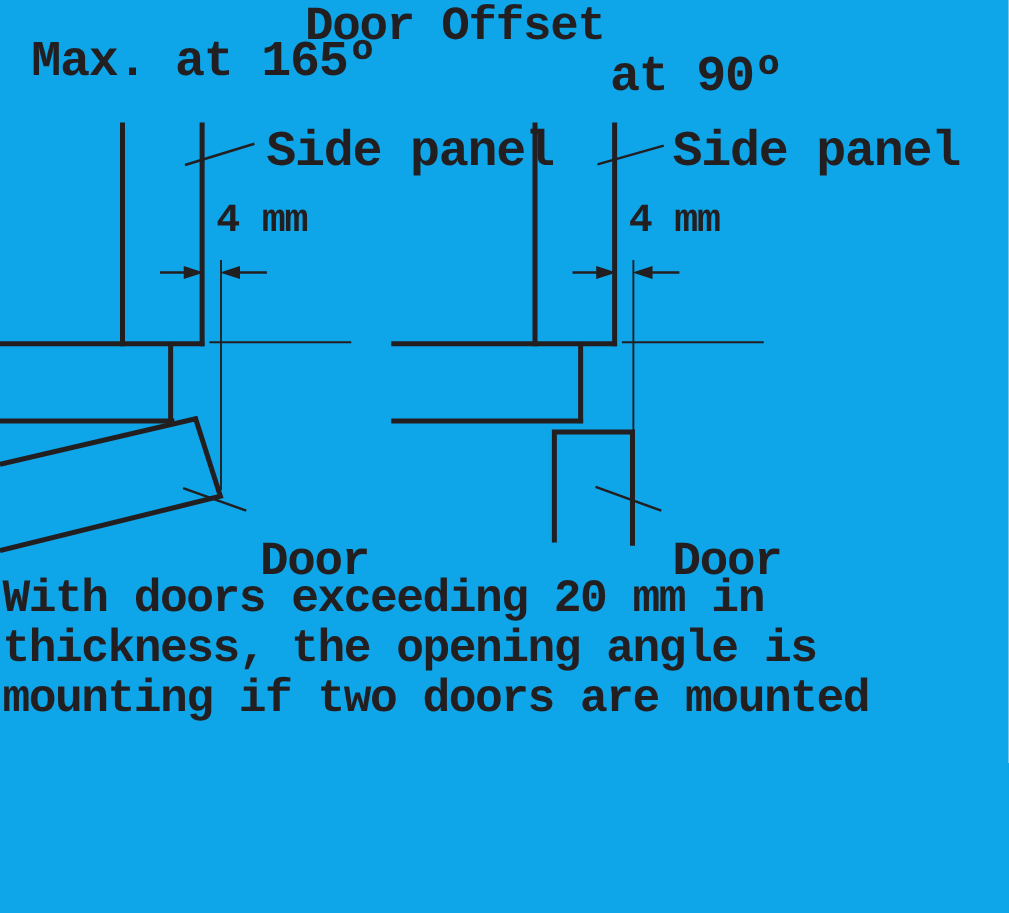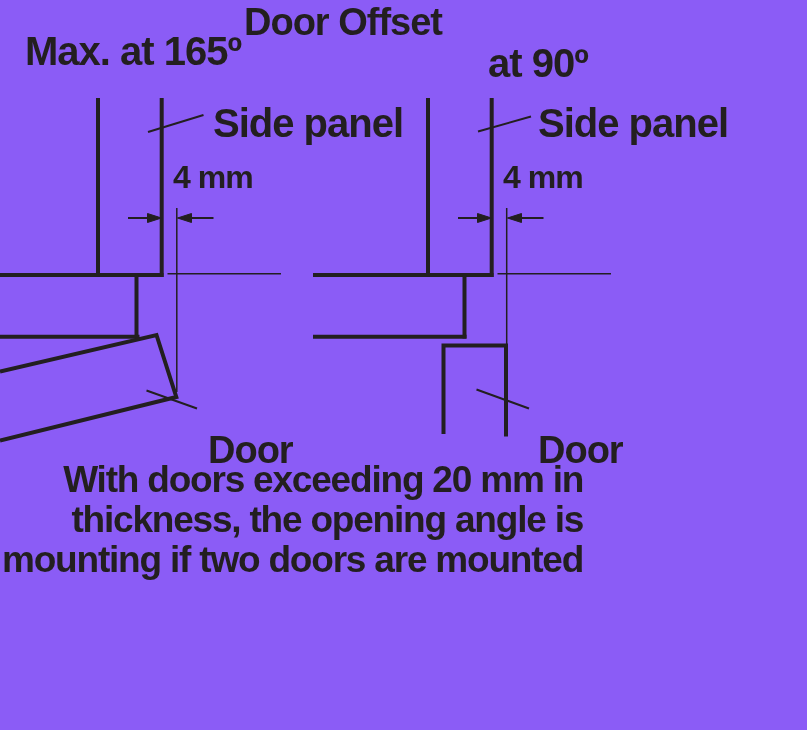--- a/index.html
+++ b/index.html
@@ -1,23 +1,22 @@
 <!DOCTYPE html>
 <html><head>
 <meta charset="utf-8">
 <style>
   html,body{margin:0;padding:0;background:#ffffff;}
   .canvas{
     position:relative;
     width:807px;height:730px;
-    background:#8b5cf6;
+    background:#0ea5e9;
     overflow:hidden;
-    font-family:Liberation Sans, sans-serif;
+    font-family:Liberation Mono, monospace;
     color:#231f20;
-    text-align:right;
   }
   .lbl{
     position:absolute;
     font-weight:bold;
     white-space:nowrap;
     letter-spacing:-1px;
     line-height:1;
   }
   .title{font-size:38px;}
   .heading{font-size:40px;}

